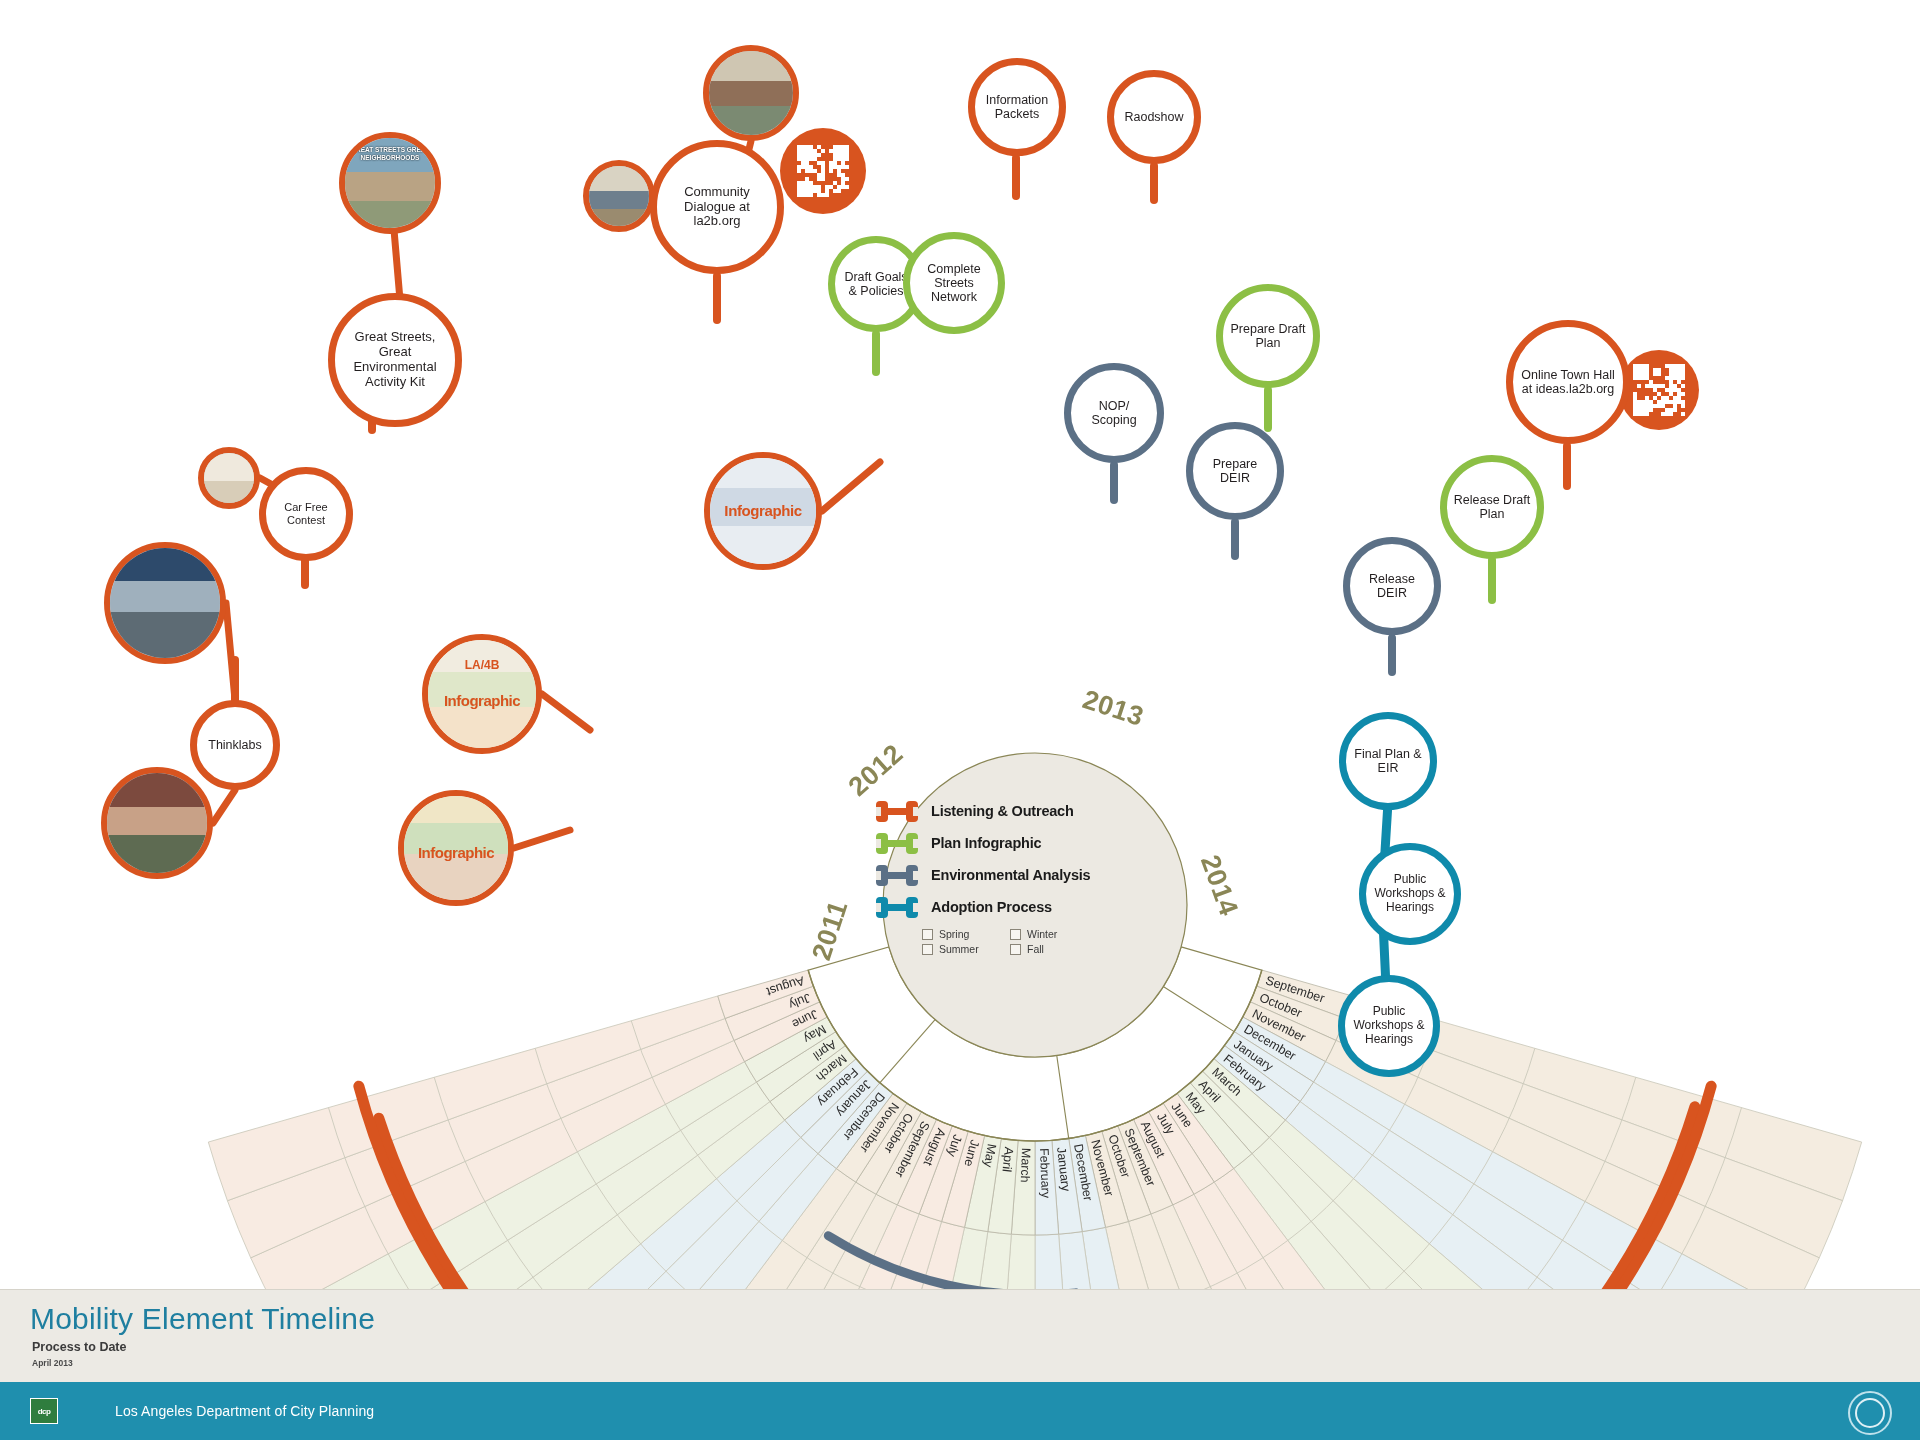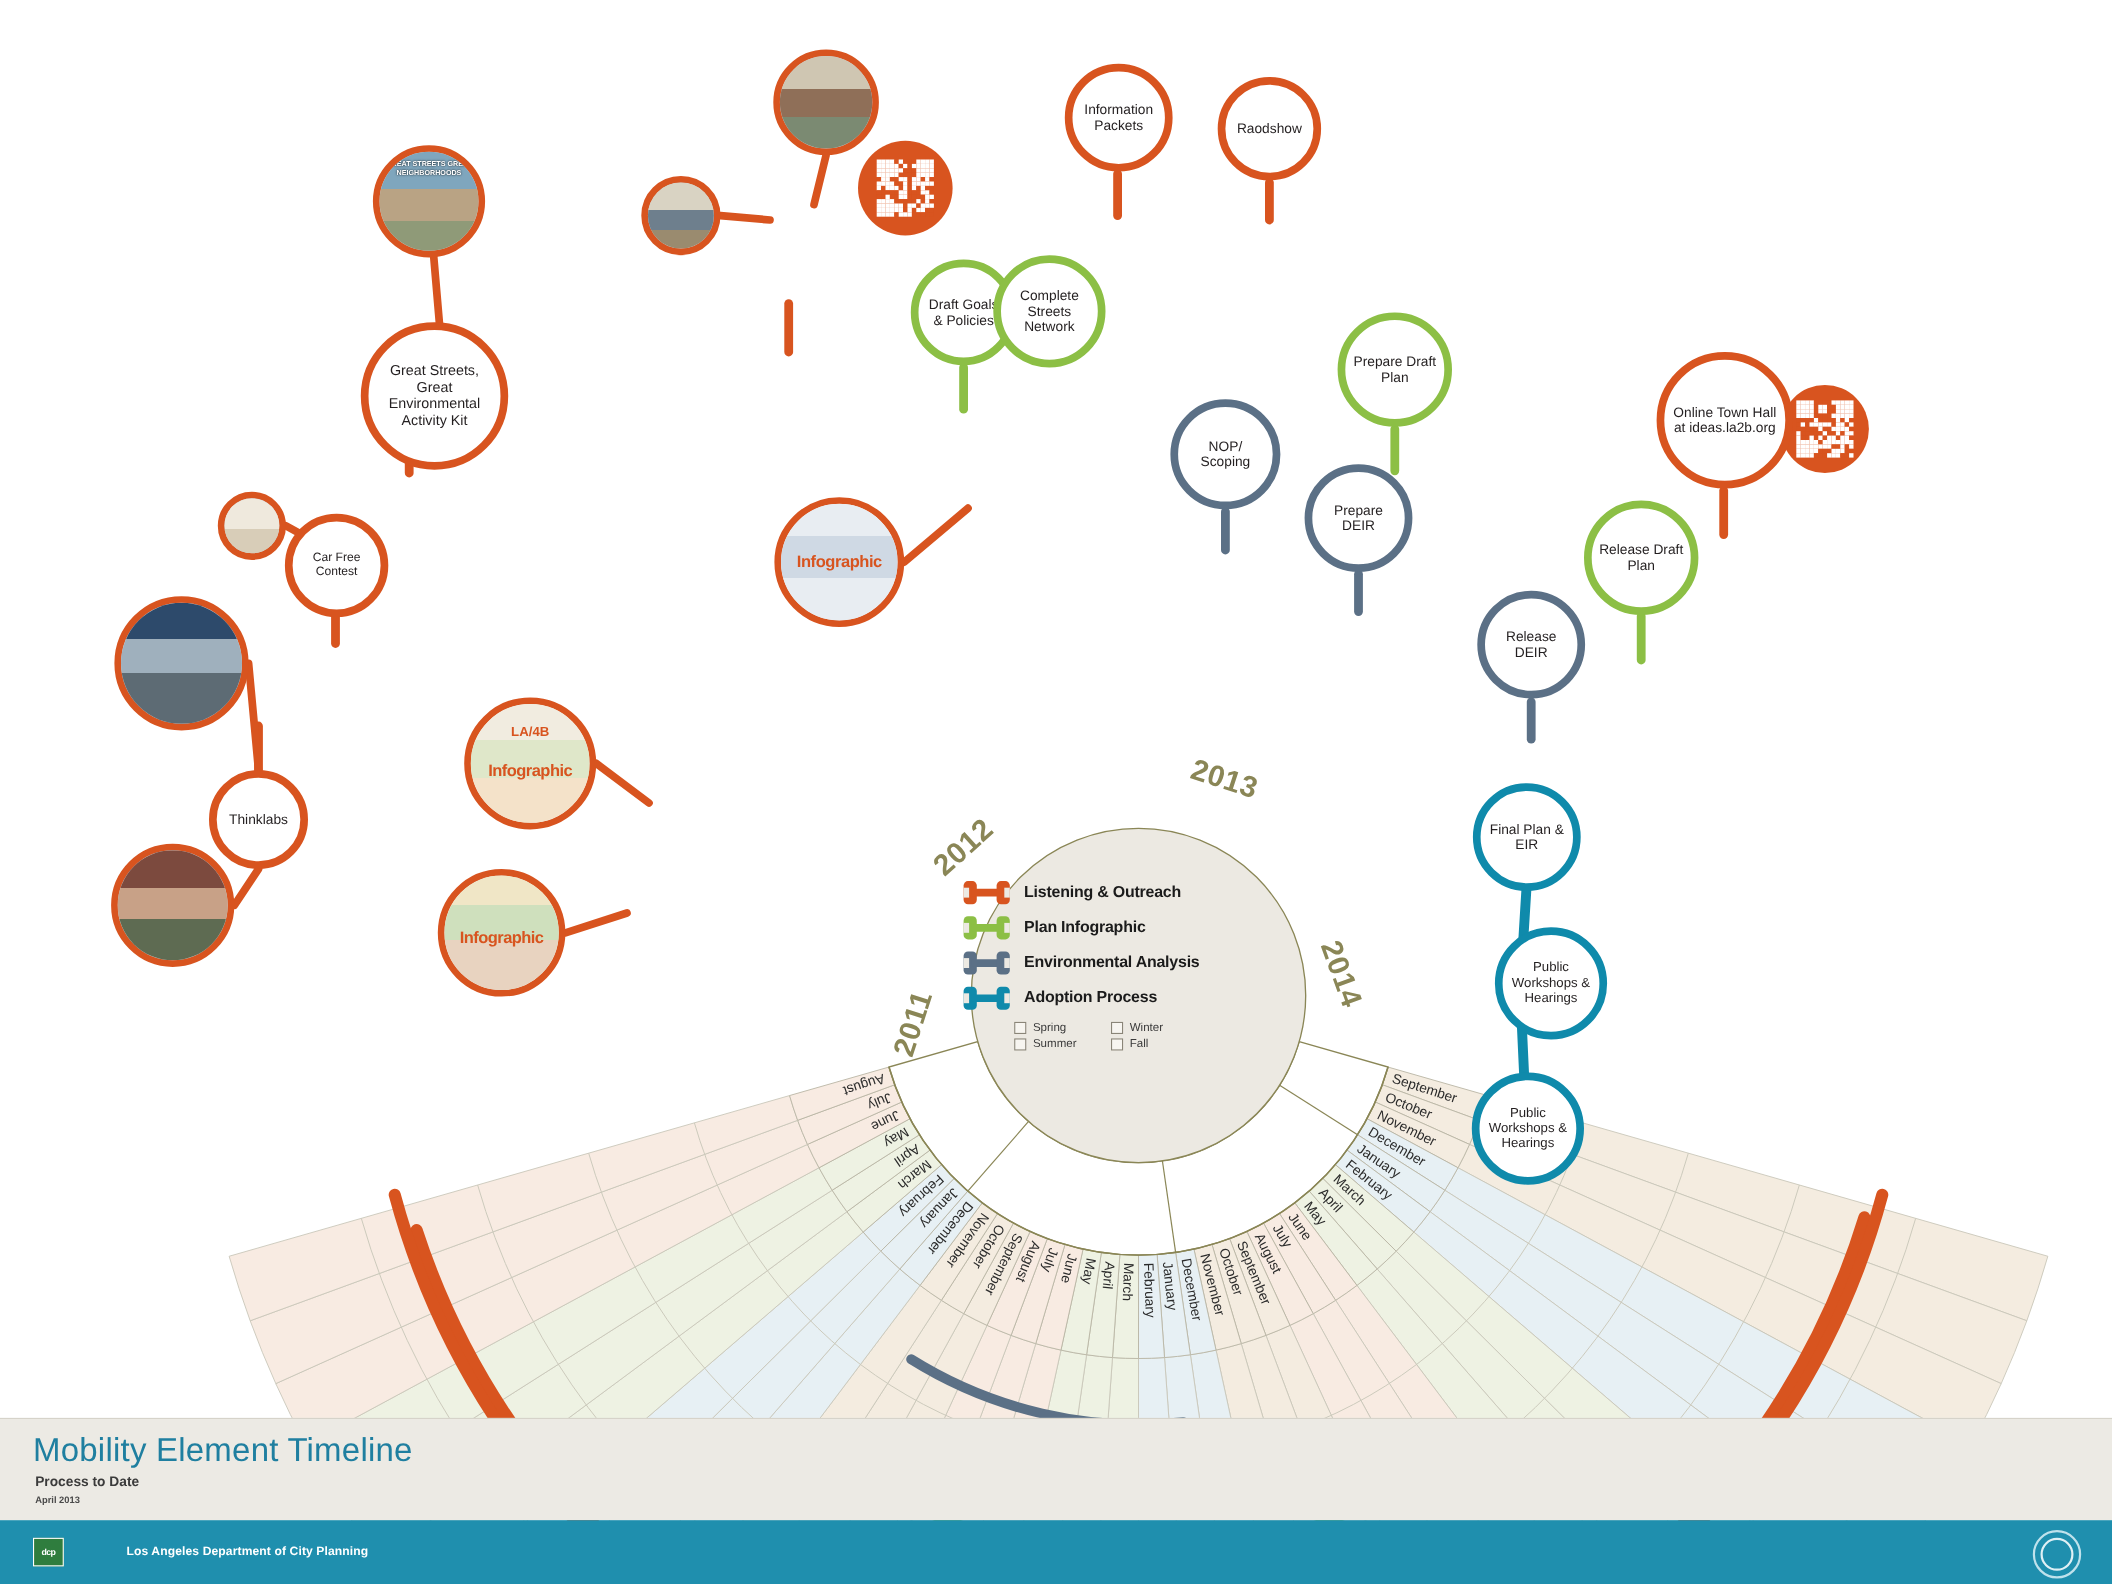--- a/index.html
+++ b/index.html
@@ -36,21 +36,21 @@
   }
   .footer-bar-inner{
     position:absolute;left:30px;top:16px;height:26px;
     display:flex;align-items:center;gap:9px;
   }
   .dcp-logo{
     width:26px;height:24px;background:#2f7d3e;border:1px solid #ffffff;
     display:flex;align-items:center;justify-content:center;
     color:#ffffff;font-size:8px;font-weight:bold;letter-spacing:-.5px;
   }
-  .dcp-text{color:#ffffff;font-size:11px;font-weight:bold;letter-spacing:.1px;padding-left:48px;}
+  .dcp-text{color:#ffffff;font-size:14px;font-weight:normal;letter-spacing:.1px;padding-left:48px;}
   .seal{
     position:absolute;right:28px;top:9px;width:40px;height:40px;border-radius:50%;
     background:#1f8fae;border:2px solid #bfe2ec;
     display:flex;align-items:center;justify-content:center;
   }
   .seal-in{width:26px;height:26px;border-radius:50%;border:2px solid #dff0f5;}
 
   
   .bubble{
     position:absolute;border-radius:50%;background:#ffffff;
@@ -733,20 +733,23 @@
   </div>
 
   <div class="bubble b-orange" style="left:259px;top:467px;width:94px;height:94px;font-size:11px;">
     <span>Car Free Contest</span>
   </div>
 
   <div class="bubble b-orange" style="left:190px;top:700px;width:90px;height:90px;font-size:12.5px;">
     <span>Thinklabs</span>
   </div>
 
+  <div class="bubble b-orange" style="left:650px;top:140px;width:134px;height:134px;font-size:13px;">
+    <span>Community Dialogue at la2b.org</span>
+  </div>
 
   <div class="bubble b-orange" style="left:968px;top:58px;width:98px;height:98px;font-size:12.5px;">
     <span>Information Packets</span>
   </div>
 
   <div class="bubble b-orange" style="left:1107px;top:70px;width:94px;height:94px;font-size:12.5px;">
     <span>Raodshow</span>
   </div>
 
   <div class="bubble b-orange" style="left:1506px;top:320px;width:124px;height:124px;font-size:12.5px;">

